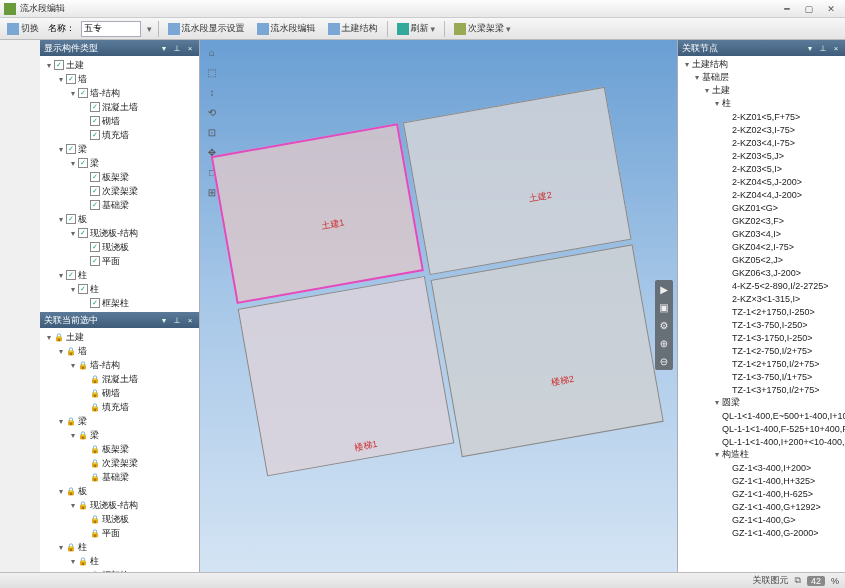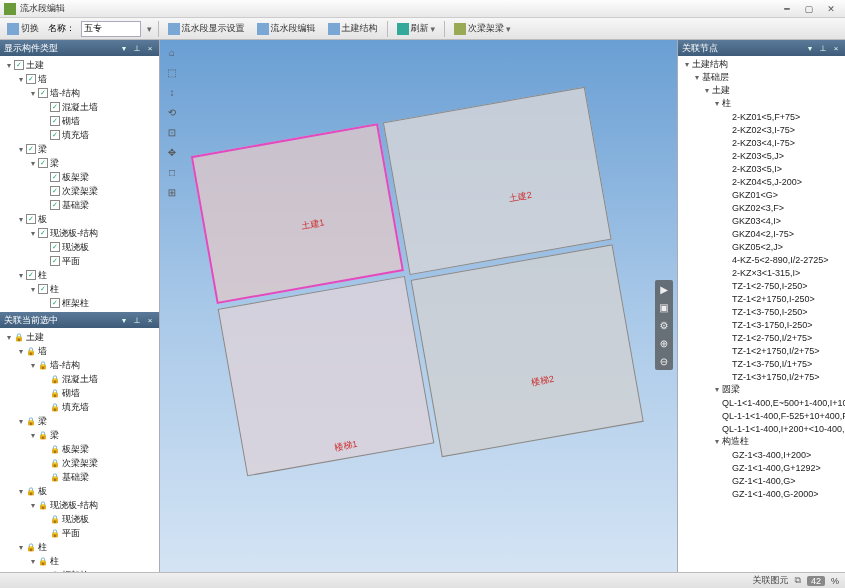--- a/index.html
+++ b/index.html
@@ -8,21 +8,21 @@
 .titlebar .ticon { width: 12px; height: 12px; background: #6a9a3a; margin-right: 4px; }
 .titlebar .ttext { flex: 1; color: #333; }
 .winbtns { display: flex; gap: 2px; }
 .winbtn { width: 20px; height: 14px; display: flex; align-items: center; justify-content: center; color: #555; cursor: pointer; }
 .toolbar { height: 22px; background: linear-gradient(#f7f7f7,#e4e4e4); border-bottom: 1px solid #bbb; display: flex; align-items: center; padding: 0 4px; gap: 6px; }
 .toolbar .tb { display: flex; align-items: center; gap: 2px; padding: 0 3px; height: 18px; color: #333; cursor: pointer; }
 .tbicon { width: 12px; height: 12px; background: #7aa7d4; }
 .toolbar input.sel { width: 60px; height: 16px; border: 1px solid #aab; background: #fff; font-size: 9px; padding: 0 2px; }
 .sep { width: 1px; height: 16px; background: #bbb; }
 .main { flex: 1; display: flex; min-height: 0; }
-.leftcol { width: 160px; display: flex; flex-direction: column; border-right: 1px solid #aab; background: #fff; }
+.leftcol { width: 160px; display: flex; flex-direction: column; border-right: 1px solid #aab; background: #fff; margin-left: 40px; }
 .panel { display: flex; flex-direction: column; flex: 1; min-height: 0; }
 .phead { height: 16px; background: linear-gradient(#5b7a99,#3e5c7a); color: #fff; display: flex; align-items: center; padding: 0 4px; justify-content: space-between; }
 .phead .pbtns { display: flex; gap: 3px; }
 .phead .pb { width: 10px; height: 10px; color: #dfe; cursor: pointer; font-size: 8px; display: flex; align-items: center; justify-content: center; }
 .tree { flex: 1; overflow-y: auto; overflow-x: hidden; padding: 2px 0; background: #fff; }
 .tree::-webkit-scrollbar { width: 10px; }
 .tree::-webkit-scrollbar-thumb { background: #c3c3c3; }
 .tree::-webkit-scrollbar-track { background: #f0f0f0; }
 .tnode { display: flex; align-items: center; height: 14px; padding-left: var(--ind,4px); white-space: nowrap; color: #222; cursor: pointer; }
 .tog { width: 10px; text-align: center; color: #666; font-size: 8px; }
@@ -388,49 +388,53 @@
         <div class="rnode" style="--ind: 44px;">
           <span class="tog"></span>
           <span>2-KZ03&lt;5,I&gt;</span>
         </div>
         <div class="rnode" style="--ind: 44px;">
           <span class="tog"></span>
           <span>2-KZ04&lt;5,J-200&gt;</span>
         </div>
         <div class="rnode" style="--ind: 44px;">
           <span class="tog"></span>
+          <span>2-KZ04&lt;4,J-200&gt;</span>
+        </div>
+        <div class="rnode" style="--ind: 44px;">
+          <span class="tog"></span>
           <span>GKZ01&lt;G&gt;</span>
         </div>
         <div class="rnode" style="--ind: 44px;">
           <span class="tog"></span>
           <span>GKZ02&lt;3,F&gt;</span>
         </div>
         <div class="rnode" style="--ind: 44px;">
           <span class="tog"></span>
           <span>GKZ03&lt;4,I&gt;</span>
         </div>
         <div class="rnode" style="--ind: 44px;">
           <span class="tog"></span>
           <span>GKZ04&lt;2,I-75&gt;</span>
         </div>
         <div class="rnode" style="--ind: 44px;">
           <span class="tog"></span>
           <span>GKZ05&lt;2,J&gt;</span>
         </div>
         <div class="rnode" style="--ind: 44px;">
           <span class="tog"></span>
+          <span>GKZ06&lt;3,J-200&gt;</span>
+        </div>
+        <div class="rnode" style="--ind: 44px;">
+          <span class="tog"></span>
           <span>4-KZ-5&lt;2-890,I/2-2725&gt;</span>
         </div>
         <div class="rnode" style="--ind: 44px;">
           <span class="tog"></span>
           <span>2-KZ×3&lt;1-315,I&gt;</span>
-        </div>
-        <div class="rnode" style="--ind: 44px;">
-          <span class="tog"></span>
-          <span>TZ-1&lt;2-750,I-250&gt;</span>
         </div>
         <div class="rnode" style="--ind: 44px;">
           <span class="tog"></span>
           <span>TZ-1&lt;2+1750,I-250&gt;</span>
         </div>
         <div class="rnode" style="--ind: 44px;">
           <span class="tog"></span>
           <span>TZ-1&lt;3-750,I-250&gt;</span>
         </div>
         <div class="rnode" style="--ind: 44px;">
@@ -469,20 +473,28 @@
           <span class="tog"></span>
           <span>QL-1-1&lt;1-400,I+200+&lt;10-400,I+200&gt;</span>
         </div>
         <div class="rnode" style="--ind: 34px;">
           <span class="tog">▾</span>
           <span>构造柱</span>
         </div>
         <div class="rnode" style="--ind: 44px;">
           <span class="tog"></span>
           <span>GZ-1&lt;3-400,I+200&gt;</span>
+        </div>
+        <div class="rnode" style="--ind: 44px;">
+          <span class="tog"></span>
+          <span>GZ-1&lt;1-400,H+325&gt;</span>
+        </div>
+        <div class="rnode" style="--ind: 44px;">
+          <span class="tog"></span>
+          <span>GZ-1&lt;1-400,H-625&gt;</span>
         </div>
         <div class="rnode" style="--ind: 44px;">
           <span class="tog"></span>
           <span>GZ-1&lt;1-400,G+1292&gt;</span>
         </div>
         <div class="rnode" style="--ind: 44px;">
           <span class="tog"></span>
           <span>GZ-1&lt;1-400,G&gt;</span>
         </div>
         <div class="rnode" style="--ind: 44px;">

